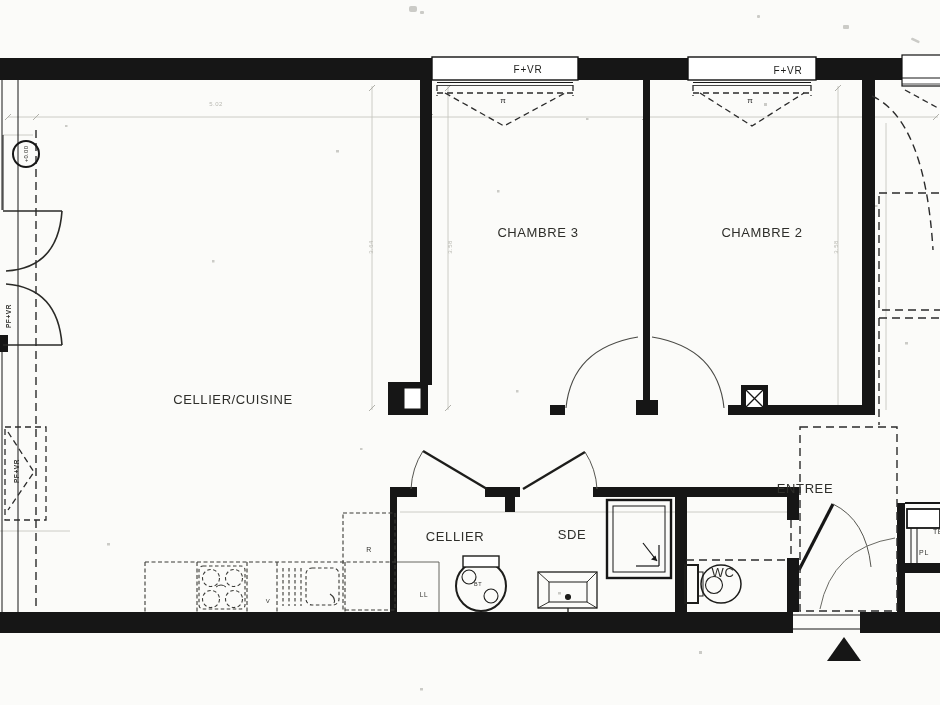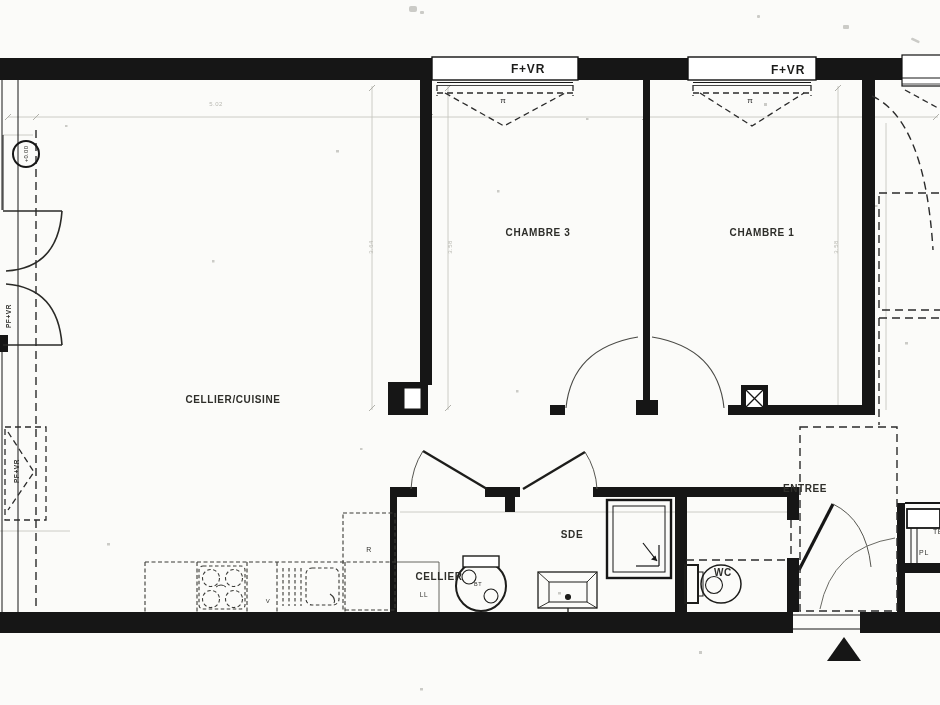--- a/index.html
+++ b/index.html
@@ -9,22 +9,22 @@
     font-family:"Liberation Sans",sans-serif;
   }
   #stage{position:absolute;left:0;top:0;width:940px;height:705px;}
   svg{position:absolute;left:0;top:0;}
   .lbl{
     position:absolute;white-space:nowrap;color:#2e2e2a;
     transform:translate(-50%,-50%);
     font-family:"Liberation Sans",sans-serif;
     letter-spacing:.6px;
   }
-  .room{font-size:10px;font-weight:700;}
-  .win{font-size:12px;font-weight:700;letter-spacing:.8px;color:#1c1c1a;}
+  .room{font-size:13px;font-weight:400;}
+  .win{font-size:10px;font-weight:400;letter-spacing:.8px;color:#1c1c1a;}
   .fix{font-size:7px;font-weight:500;color:#33332f;}
   .tiny{font-size:6px;letter-spacing:.3px;}
   .rot{transform:translate(-50%,-50%) rotate(-90deg);}
   .faintTxt{color:#b9b9b2;font-size:6px;letter-spacing:.4px;}
   .pi{font-size:8px;color:#222;letter-spacing:0;}
 </style>
 </head>
 <body>
 
 <div id="stage">
@@ -285,22 +285,22 @@
   </g>
 </svg>
 
 <div class="lbl win" style="left:528px;top:69px;">F+VR</div>
 <div class="lbl win" style="left:788px;top:70px;">F+VR</div>
 <div class="lbl pi" style="left:503px;top:100px;">π</div>
 <div class="lbl pi" style="left:750px;top:100px;">π</div>
 
 <div class="lbl room" style="left:233px;top:399px;">CELLIER/CUISINE</div>
 <div class="lbl room" style="left:538px;top:232px;">CHAMBRE 3</div>
-<div class="lbl room" style="left:762px;top:232px;">CHAMBRE 1</div>
-<div class="lbl room" style="left:439px;top:536px;margin-top:40px;">CELLIER</div>
+<div class="lbl room" style="left:762px;top:232px;">CHAMBRE 2</div>
+<div class="lbl room" style="left:455px;top:536px;">CELLIER</div>
 <div class="lbl room" style="left:564px;top:534px;margin-left:8px;">SDE</div>
 <div class="lbl room" style="left:723px;top:536px;margin-top:36px;">WC</div>
 <div class="lbl room" style="left:805px;top:488px;">ENTREE</div>
 
 <div class="lbl fix" style="left:369px;top:549px;">R</div>
 <div class="lbl fix" style="left:424px;top:594px;font-size:6.5px;">LL</div>
 <div class="lbl fix" style="left:478px;top:584px;font-size:5.5px;">BT</div>
 <div class="lbl fix" style="left:268px;top:601px;font-size:6px;">V</div>
 <div class="lbl fix" style="left:924px;top:552px;">PL</div>
 <div class="lbl fix" style="left:938px;top:531px;">TE</div>

